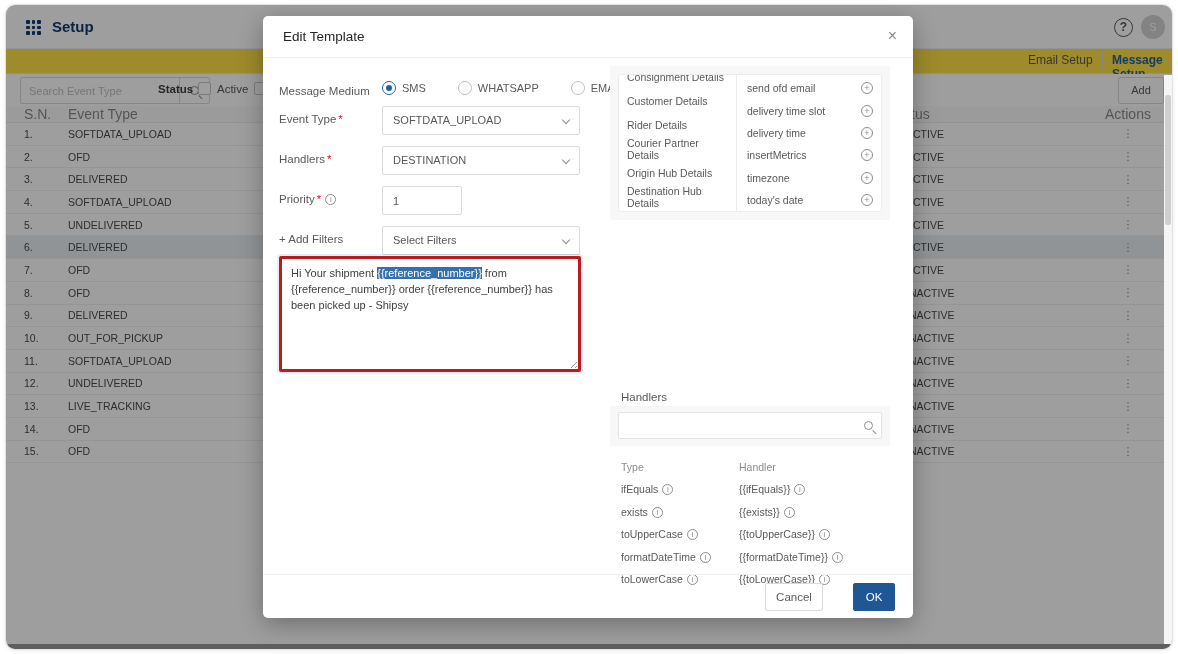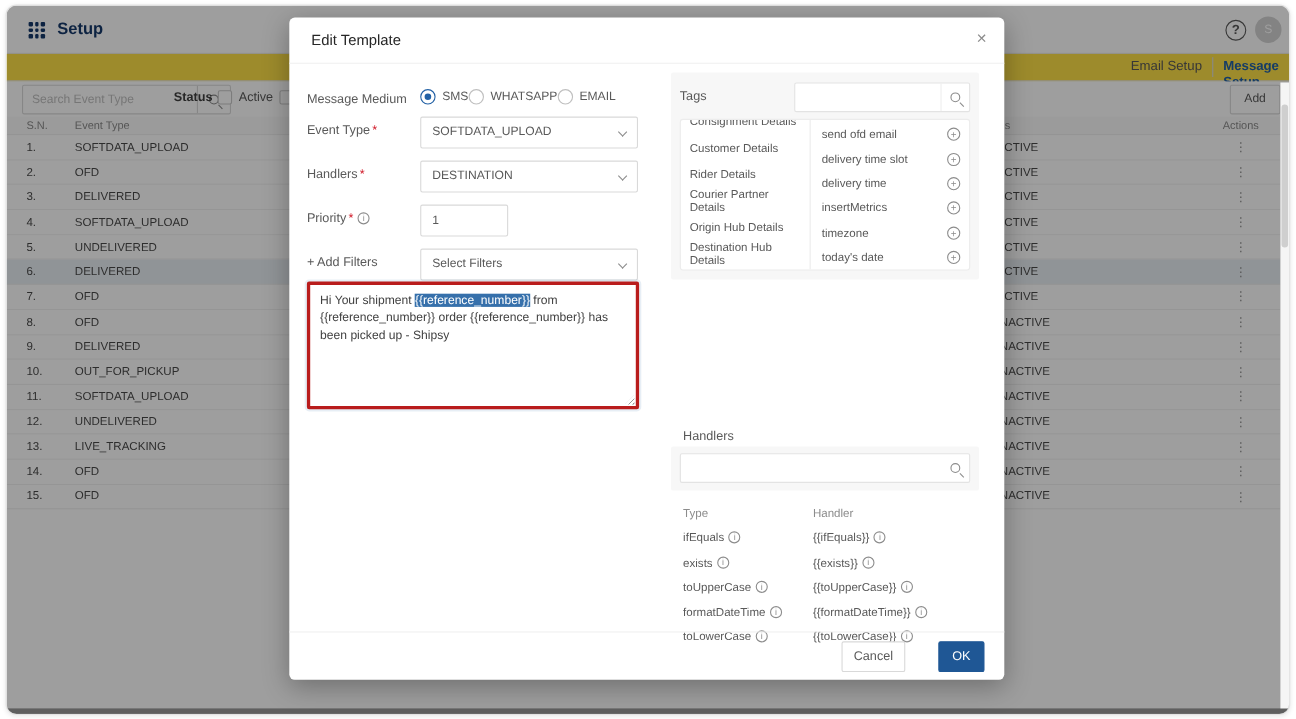--- a/index.html
+++ b/index.html
@@ -36,21 +36,21 @@
   .status-label { position:absolute; left:152px; top:9px; font-size:11.5px; color:#404040; font-weight:bold; }
   .cb { position:absolute; top:8px; width:13px; height:13px; border:1px solid #c9c9c9; border-radius:2px; background:#fff; }
   .cb-label { position:absolute; top:9px; font-size:11.5px; color:#595959; }
   .add-new-btn { position:absolute; left:1112px; top:3px; width:46px; height:27px; border:1px solid #d9d9d9;
                  border-radius:2px; background:#fff; font-size:11px; color:#595959; text-align:center; line-height:25px;
                  width:46px; padding:0 0; }
   .add-new-btn { width:46px; }
 
   .etable { position:absolute; left:0; top:101px; right:8px; }
   .thead { display:flex; height:17px; align-items:center; border-bottom:1px solid #ececec; background:#fbfbfb; }
-  .thead .cell { font-size:10px; color:#8a8a8a; }
+  .thead .cell { font-size:14px; color:#8a8a8a; }
   .trow { display:flex; height:22.7px; align-items:center; border-bottom:1px solid #f0f0f0; background:#fff; }
   .trow.hl { background:#e9eff4; }
   .cell { padding:0 4px; }
   .col-sn { width:48px; padding-left:18px; }
   .col-event { flex:1; padding-left:14px; }
   .col-status { width:212px; padding-left:10px; display:flex; align-items:center; gap:7px; }
   .col-actions { width:72px; text-align:center; }
   .trow .cell { font-size:10.5px; color:#4a4a4a; }
   .dot { width:9px; height:9px; border-radius:50%; display:inline-block; }
   .dot.active { background:#3f9c35; }
@@ -78,21 +78,21 @@
   .req { color:#cf1322; margin-left:2px; }
   .info-icon { display:inline-block; width:11px; height:11px; border:1px solid #8c8c8c; border-radius:50%;
                font-size:8px; color:#8c8c8c; text-align:center; line-height:10px; vertical-align:1px; margin-left:4px;
                font-style:normal; }
   .select { position:absolute; left:119px; width:198px; height:29px; border:1px solid #d9d9d9; border-radius:2px;
             background:#fff; font-size:11px; color:#595959; line-height:27px; padding:0 24px 0 10px; }
   .chev { position:absolute; right:10px; top:10px; width:6px; height:6px; border-right:1.3px solid #8c8c8c;
           border-bottom:1.3px solid #8c8c8c; transform:rotate(45deg); }
   .num-input { position:absolute; left:119px; width:80px; height:29px; border:1px solid #d9d9d9; border-radius:2px;
                font-size:11px; color:#595959; padding:0 10px; font-family:"Liberation Sans", sans-serif; }
-  .radio-group { position:absolute; left:119px; display:flex; gap:0; }
+  .radio-group { position:absolute; left:119px; display:flex; gap:32px; }
   .radio-opt { display:flex; align-items:center; gap:6px; font-size:11px; color:#595959; }
   .radio-circ { width:14px; height:14px; border:1px solid #bfbfbf; border-radius:50%; position:relative; background:#fff; }
   .radio-circ.sel { border-color:#2361a5; }
   .radio-circ.sel::after { content:""; position:absolute; left:3px; top:3px; width:6px; height:6px; border-radius:50%;
                            background:#2361a5; }
   .template-box { position:absolute; left:16px; top:198px; width:302px; height:116px; border:3px solid #b91c1c;
                   border-radius:2px; background:#fff; font-size:11px; color:#404040; padding:7px 9px; line-height:1.45;
                   overflow:hidden; box-shadow:0 0 0 2px rgba(54,112,171,.12); }
   .template-box .selhl { background:#3670ab; color:#fff; }
   .resize-handle { position:absolute; right:1px; bottom:1px; width:9px; height:9px;
@@ -359,29 +359,20 @@
       <span class="f-label" style="top:175px;">+ Add Filters</span>
       <div class="select" style="top:168px;"><span>Select Filters</span><span class="chev"></span></div>
 
       <span class="f-label" style="top:213px;"><span>Template</span> <span class="req">*</span></span>
       <div class="template-box">
         <span>Hi Your shipment </span><span class="selhl">{{reference_number}}</span><span> from {{reference_number}} order {{reference_number}} has been picked up - Shipsy</span>
         <span class="resize-handle"></span>
       </div>
 
       <div class="tags-panel">
-        <div class="tags-head">
-          <span class="tags-label">Tags</span>
-          <span class="tag-search">
-            <input value="" style="">
-            <span class="sicon">
-                <span class="mag"></span>
-              </span>
-          </span>
-        </div>
         <div class="tags-list">
           <div class="tag-cats" id="tag-cats">
               <div class="cat">Consignment Details</div>
               <div class="cat">Customer Details</div>
               <div class="cat">Rider Details</div>
               <div class="cat">Courier Partner Details</div>
               <div class="cat">Origin Hub Details</div>
               <div class="cat">Destination Hub Details</div>
             </div>
           <div class="tag-vals" id="tag-vals">

